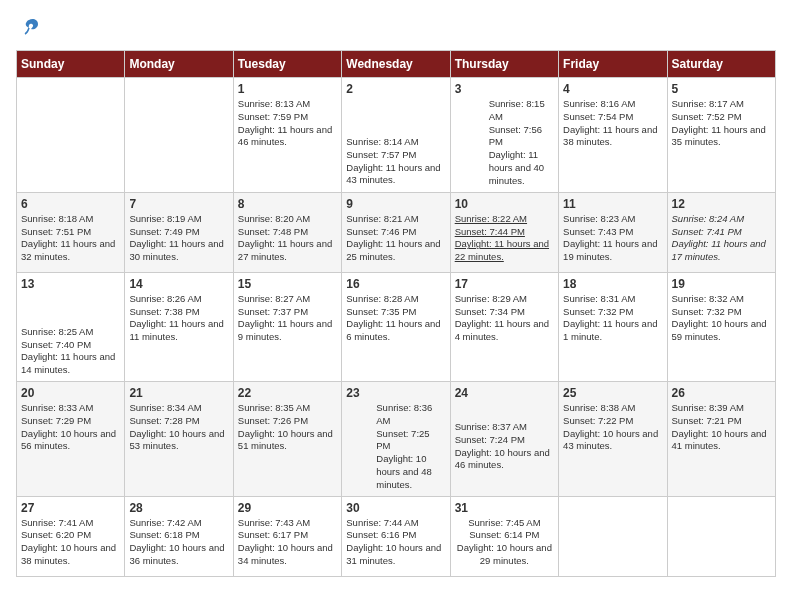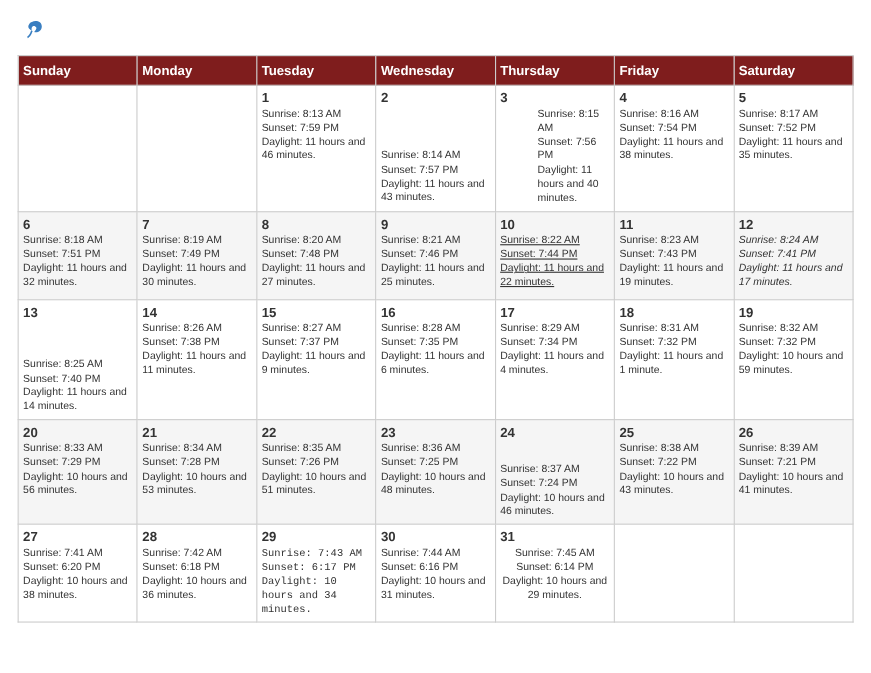--- a/index.html
+++ b/index.html
@@ -244,21 +244,21 @@
 Daylight: 10 hours and 53 minutes.</div>
         </td>
         <td>
           <div class="day-number">22</div>
           <div class="day-info" style="white-space: pre-line;">Sunrise: 8:35 AM
 Sunset: 7:26 PM
 Daylight: 10 hours and 51 minutes.</div>
         </td>
         <td>
           <div class="day-number">23</div>
-          <div class="day-info" style="white-space: pre-line;">Sunrise: 8:36 AM
+          <div class="day-info" style="white-space: pre-line; margin-left: 30px;">Sunrise: 8:36 AM
 Sunset: 7:25 PM
 Daylight: 10 hours and 48 minutes.</div>
         </td>
         <td>
           <div class="day-number">24</div>
           <div class="day-info" style="white-space: pre-line; margin-top: 21px;">Sunrise: 8:37 AM
 Sunset: 7:24 PM
 Daylight: 10 hours and 46 minutes.</div>
         </td>
         <td>
@@ -282,21 +282,21 @@
 Daylight: 10 hours and 38 minutes.</div>
         </td>
         <td>
           <div class="day-number">28</div>
           <div class="day-info" style="white-space: pre-line;">Sunrise: 7:42 AM
 Sunset: 6:18 PM
 Daylight: 10 hours and 36 minutes.</div>
         </td>
         <td>
           <div class="day-number">29</div>
-          <div class="day-info" style="white-space: pre-line; font-family: Liberation Mono, monospace;">Sunrise: 7:43 AM
+          <div class="day-info" style="white-space: pre-line;">Sunrise: 7:43 AM
 Sunset: 6:17 PM
 Daylight: 10 hours and 34 minutes.</div>
         </td>
         <td>
           <div class="day-number">30</div>
           <div class="day-info" style="white-space: pre-line;">Sunrise: 7:44 AM
 Sunset: 6:16 PM
 Daylight: 10 hours and 31 minutes.</div>
         </td>
         <td>

